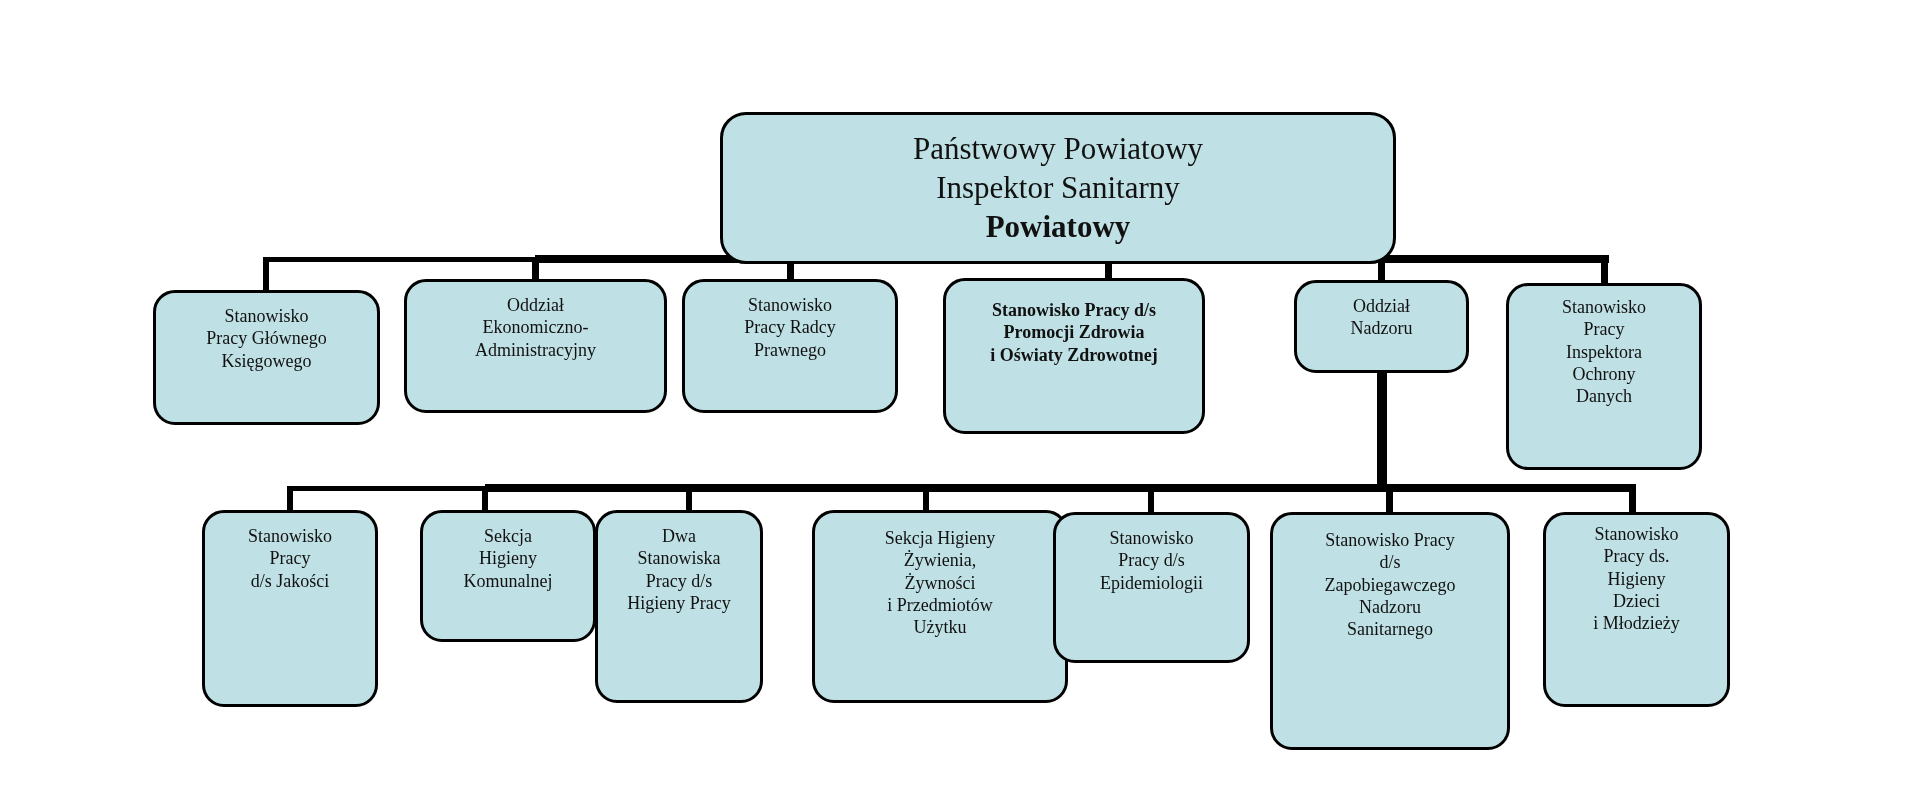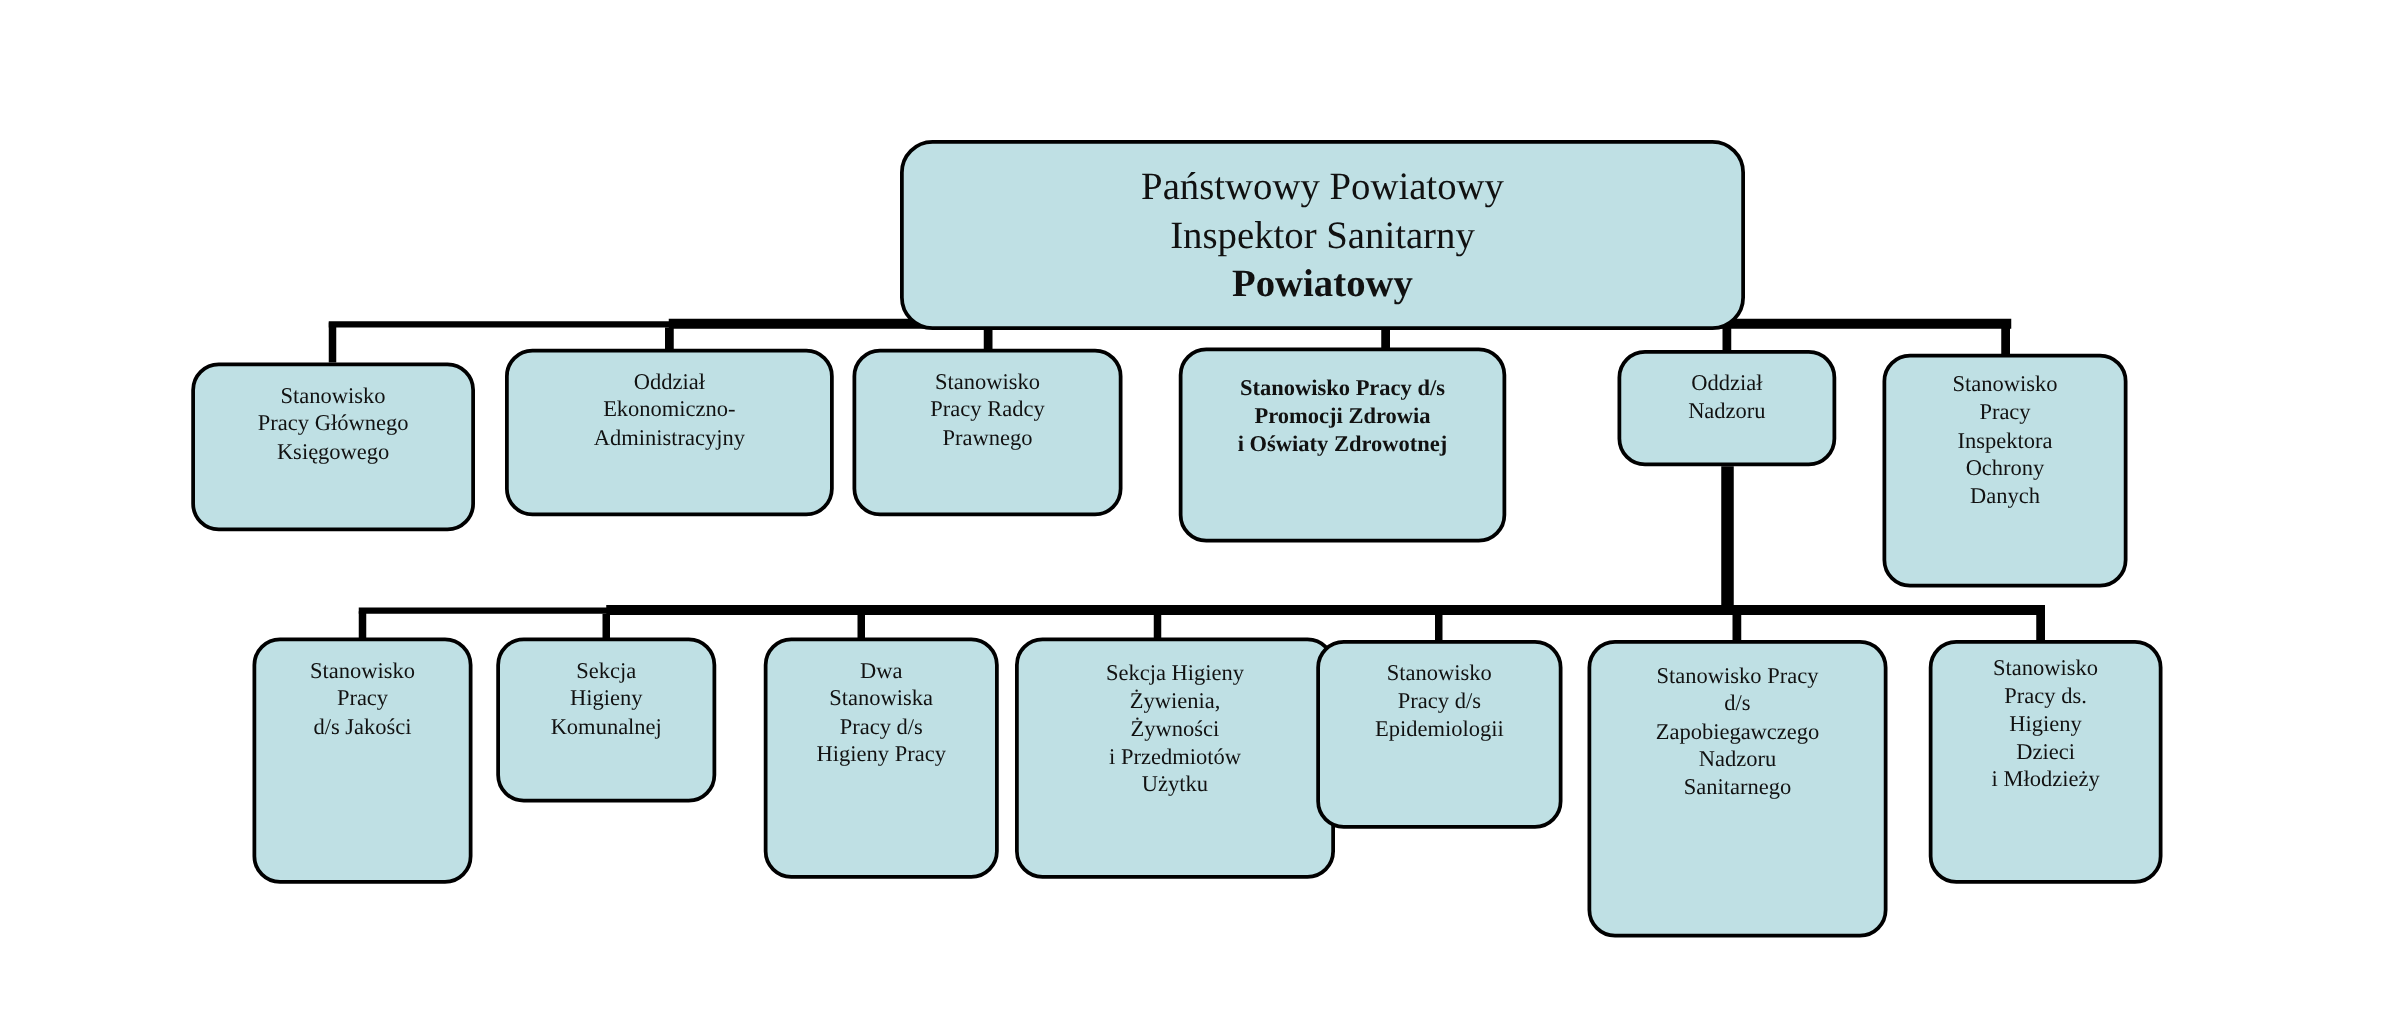--- a/index.html
+++ b/index.html
@@ -83,25 +83,25 @@
   <div class="node" style="left:1506px;top:283px;width:196px;height:187px;padding-top:10px;">Stanowisko
 Pracy
 Inspektora
 Ochrony
 Danych</div>
 
   <div class="node" style="left:202px;top:510px;width:176px;height:197px;">Stanowisko
 Pracy
 d/s Jakości</div>
 
-  <div class="node" style="left:397px;top:510px;width:176px;height:132px;">Sekcja
+  <div class="node" style="left:420px;top:510px;width:176px;height:132px;">Sekcja
 Higieny
 Komunalnej</div>
 
-  <div class="node" style="left:595px;top:510px;width:188px;height:193px;margin-left:16px;">Dwa
+  <div class="node" style="left:595px;top:510px;width:168px;height:193px;">Dwa
 Stanowiska
 Pracy d/s
 Higieny Pracy</div>
 
   <div class="node" style="left:812px;top:510px;width:256px;height:193px;padding-top:14px;">Sekcja Higieny
 Żywienia,
 Żywności
 i Przedmiotów
 Użytku</div>
 

